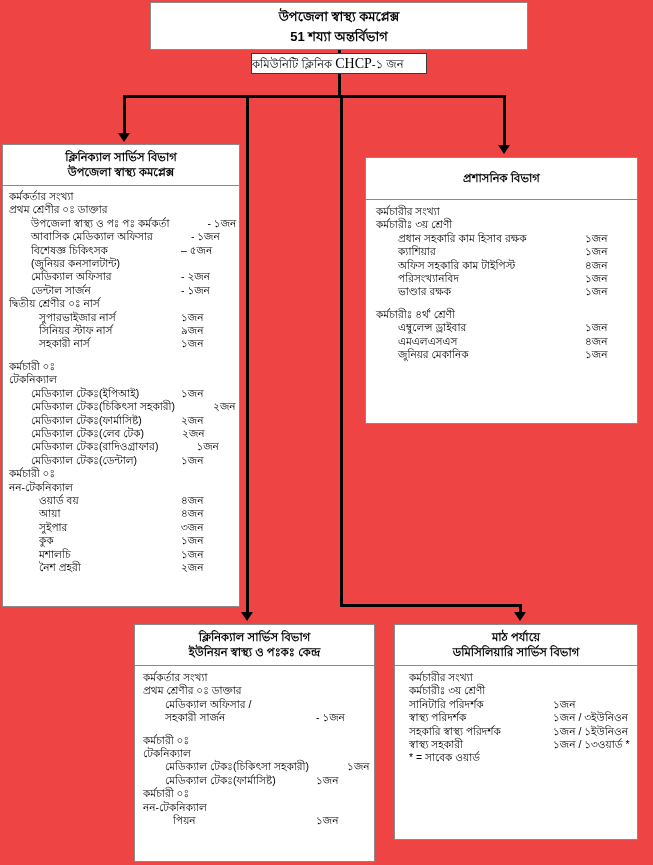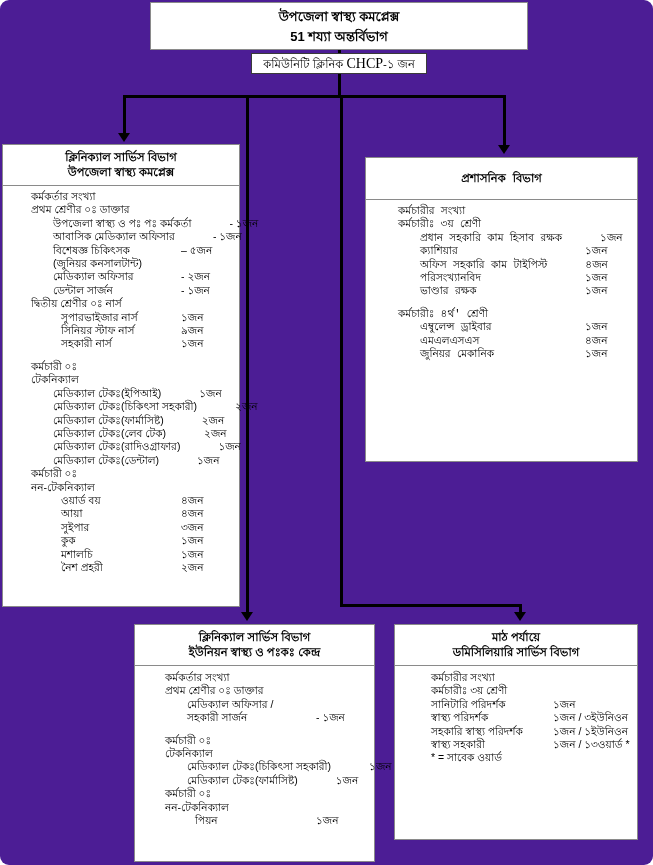--- a/index.html
+++ b/index.html
@@ -9,23 +9,22 @@
     background: #ffffff;
   }
   body {
     font-family: "Liberation Sans", "DejaVu Sans", sans-serif;
     color: #000000;
   }
   #canvas {
     position: relative;
     width: 653px;
     height: 865px;
-    background: #4c1d95;
+    background: #ef4444;
     overflow: hidden;
-    border-radius: 9px;
   }
 
   
   .box {
     position: absolute;
     box-sizing: border-box;
     border: 1px solid #8a8a8a;
     background: #ffffff;
   }
   .box-title {
@@ -41,21 +40,20 @@
     border-top: 1px solid #8a8a8a;
     height: 0;
     font-size: 0;
     line-height: 0;
   }
   .box-body {
     box-sizing: border-box;
     padding: 5px 6px 6px 6px;
     font-size: 10.5px;
     line-height: 13.4px;
-    margin-left: 22px;
   }
 
   
   #hdr-root {
     left: 150px;
     top: 2px;
     width: 378px;
     height: 48px;
   }
   #hdr-root .box-title {
@@ -65,34 +63,34 @@
   }
 
   #hdr-chcp {
     left: 251px;
     top: 53px;
     width: 176px;
     height: 21px;
     border: 1px solid #3a3a3a;
   }
   #hdr-chcp .chcp-text {
-    text-align: center;
+    text-align: left;
     font-size: 11.5px;
     line-height: 19px;
     font-weight: normal;
     white-space: nowrap;
   }
   #hdr-chcp .chcp-latin {
     font-family: "Liberation Serif", "DejaVu Serif", serif;
     font-size: 14px;
   }
 
   
   #box-clinical     { left: 2px;   top: 144px; width: 238px; height: 463px; }
-  #box-admin        { left: 365px; top: 157px; width: 273px; height: 305px; font-family: Liberation Mono, monospace; }
+  #box-admin        { left: 365px; top: 157px; width: 273px; height: 267px; }
   #box-union        { left: 134px; top: 624px; width: 241px; height: 238px; }
   #box-domiciliary  { left: 394px; top: 624px; width: 244px; height: 216px; }
 
   #box-clinical .box-body  { padding-top: 4px; }
   #box-admin .box-body     { padding-left: 10px; }
   #box-domiciliary .box-body { padding-left: 14px; }
   #box-union .box-body     { padding-left: 8px; }
 
   
   .rows { display: block; }

